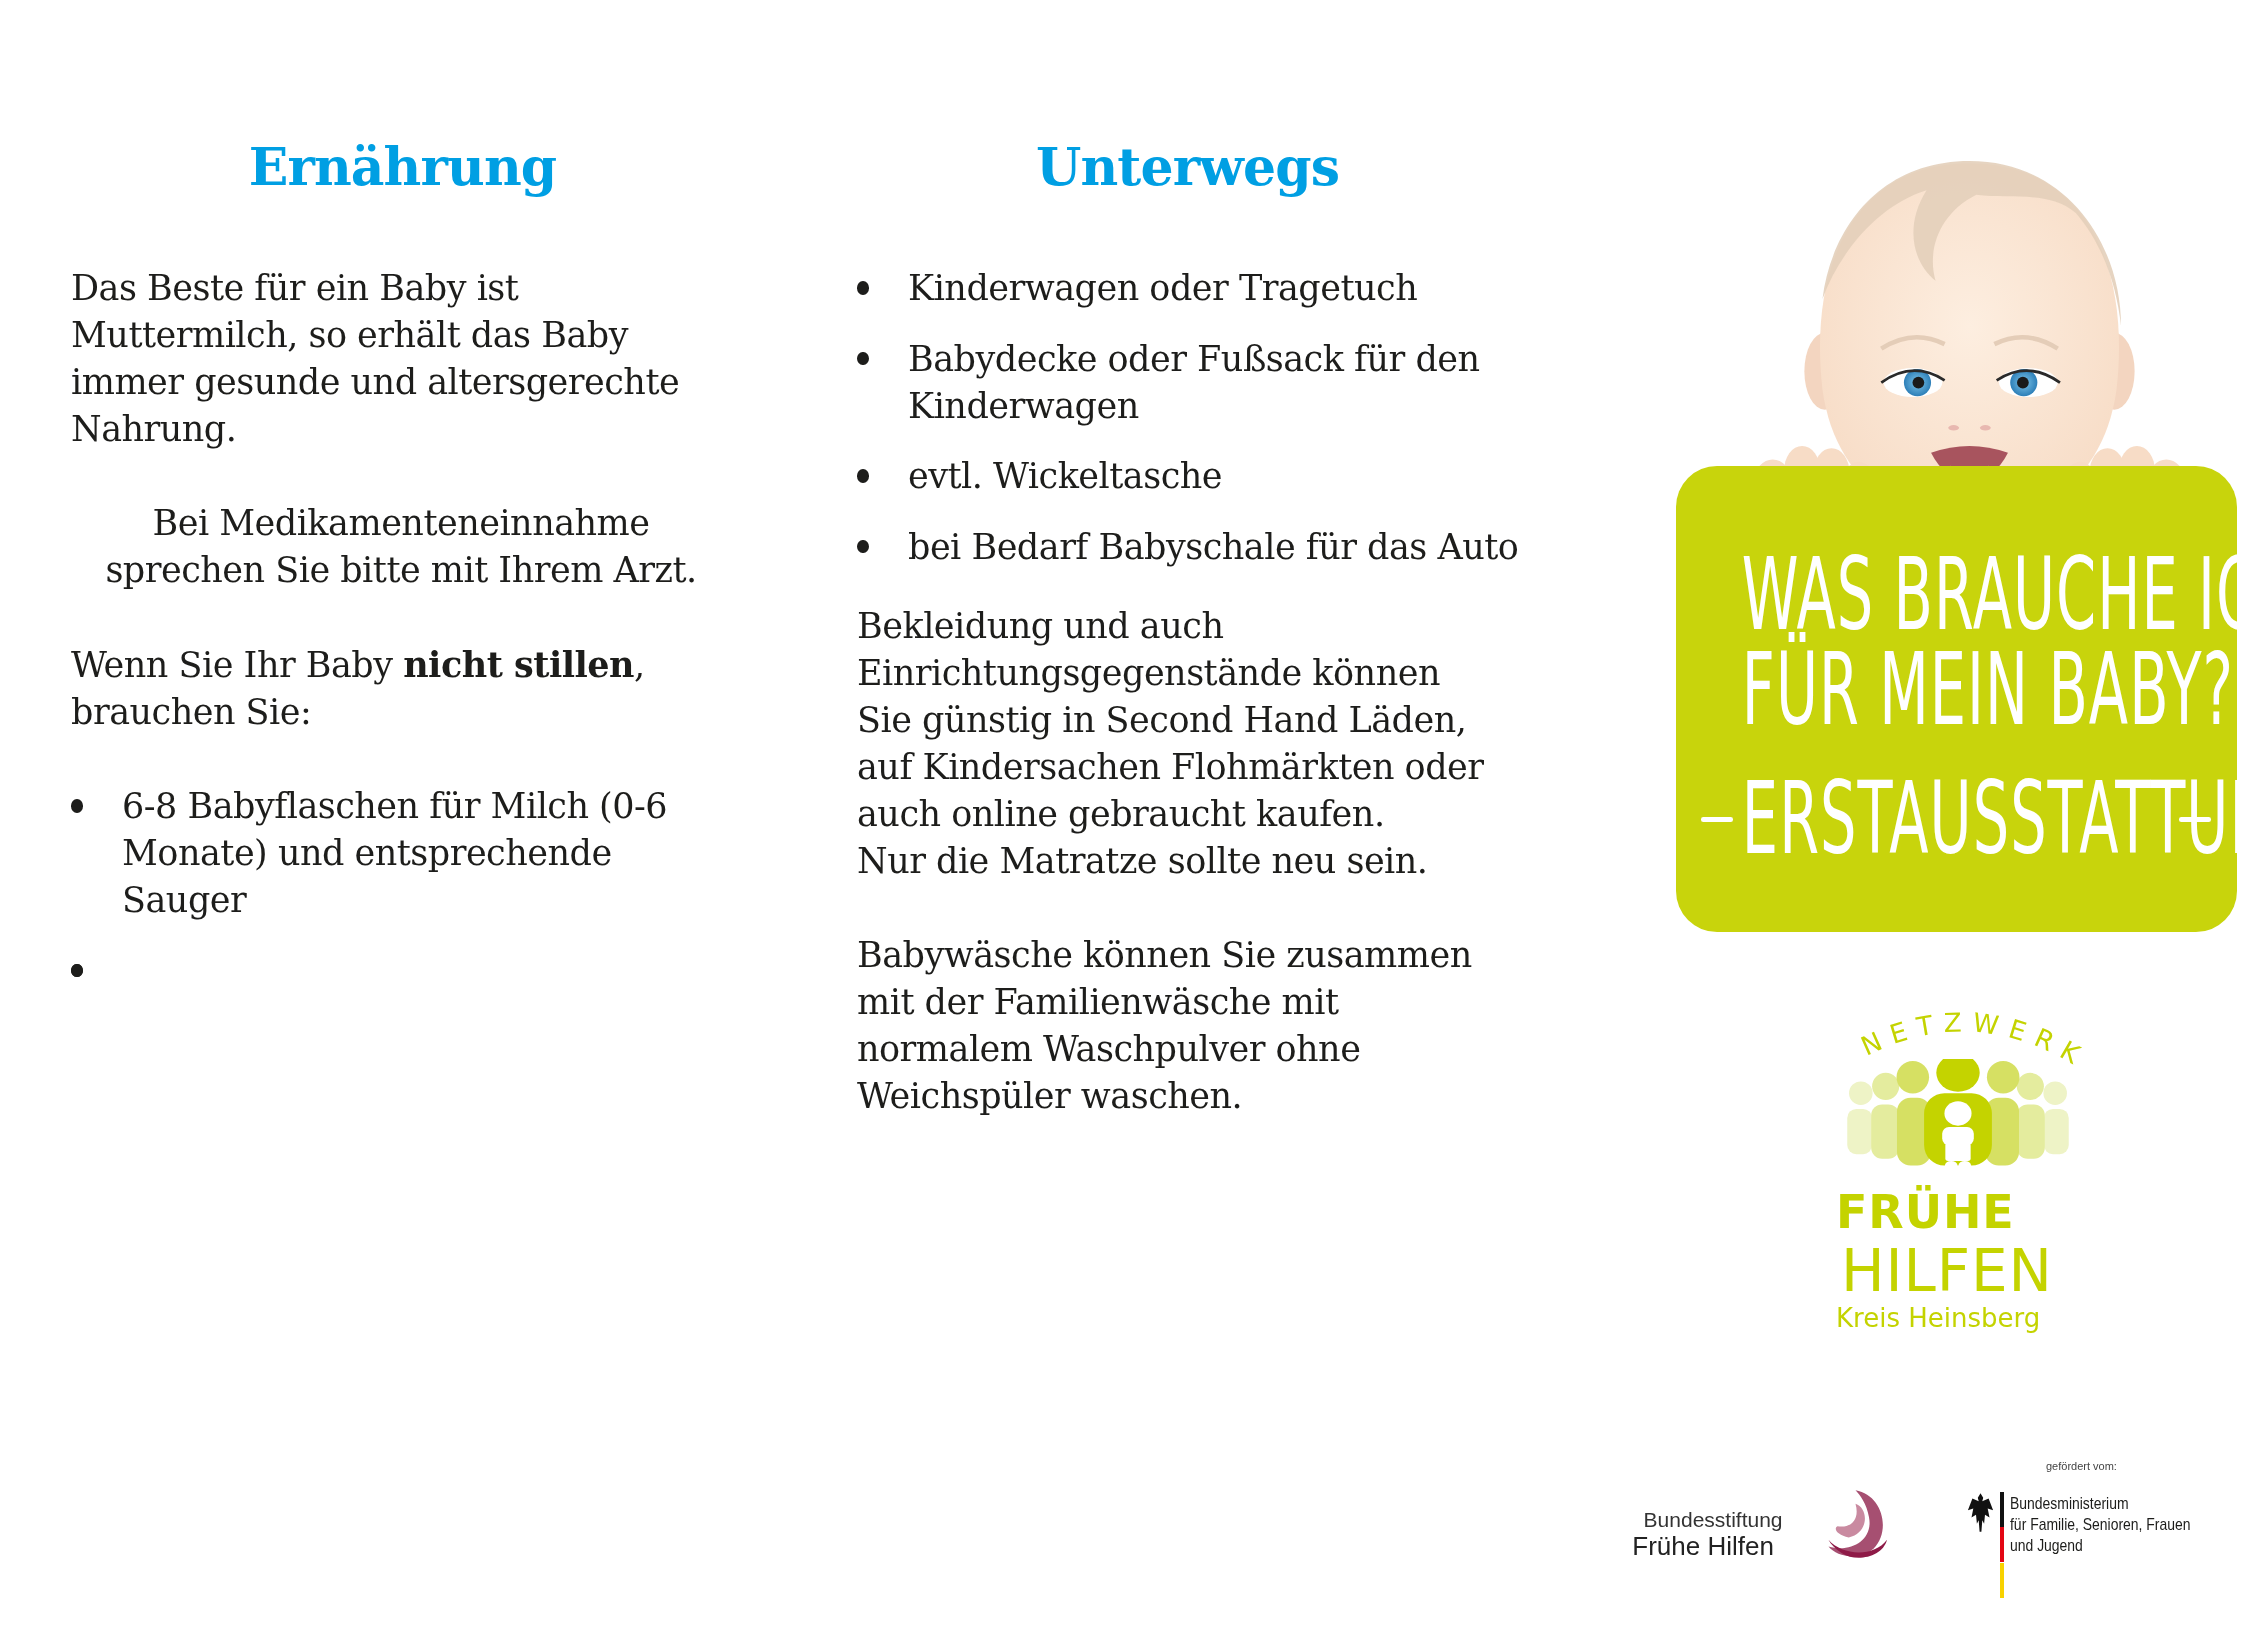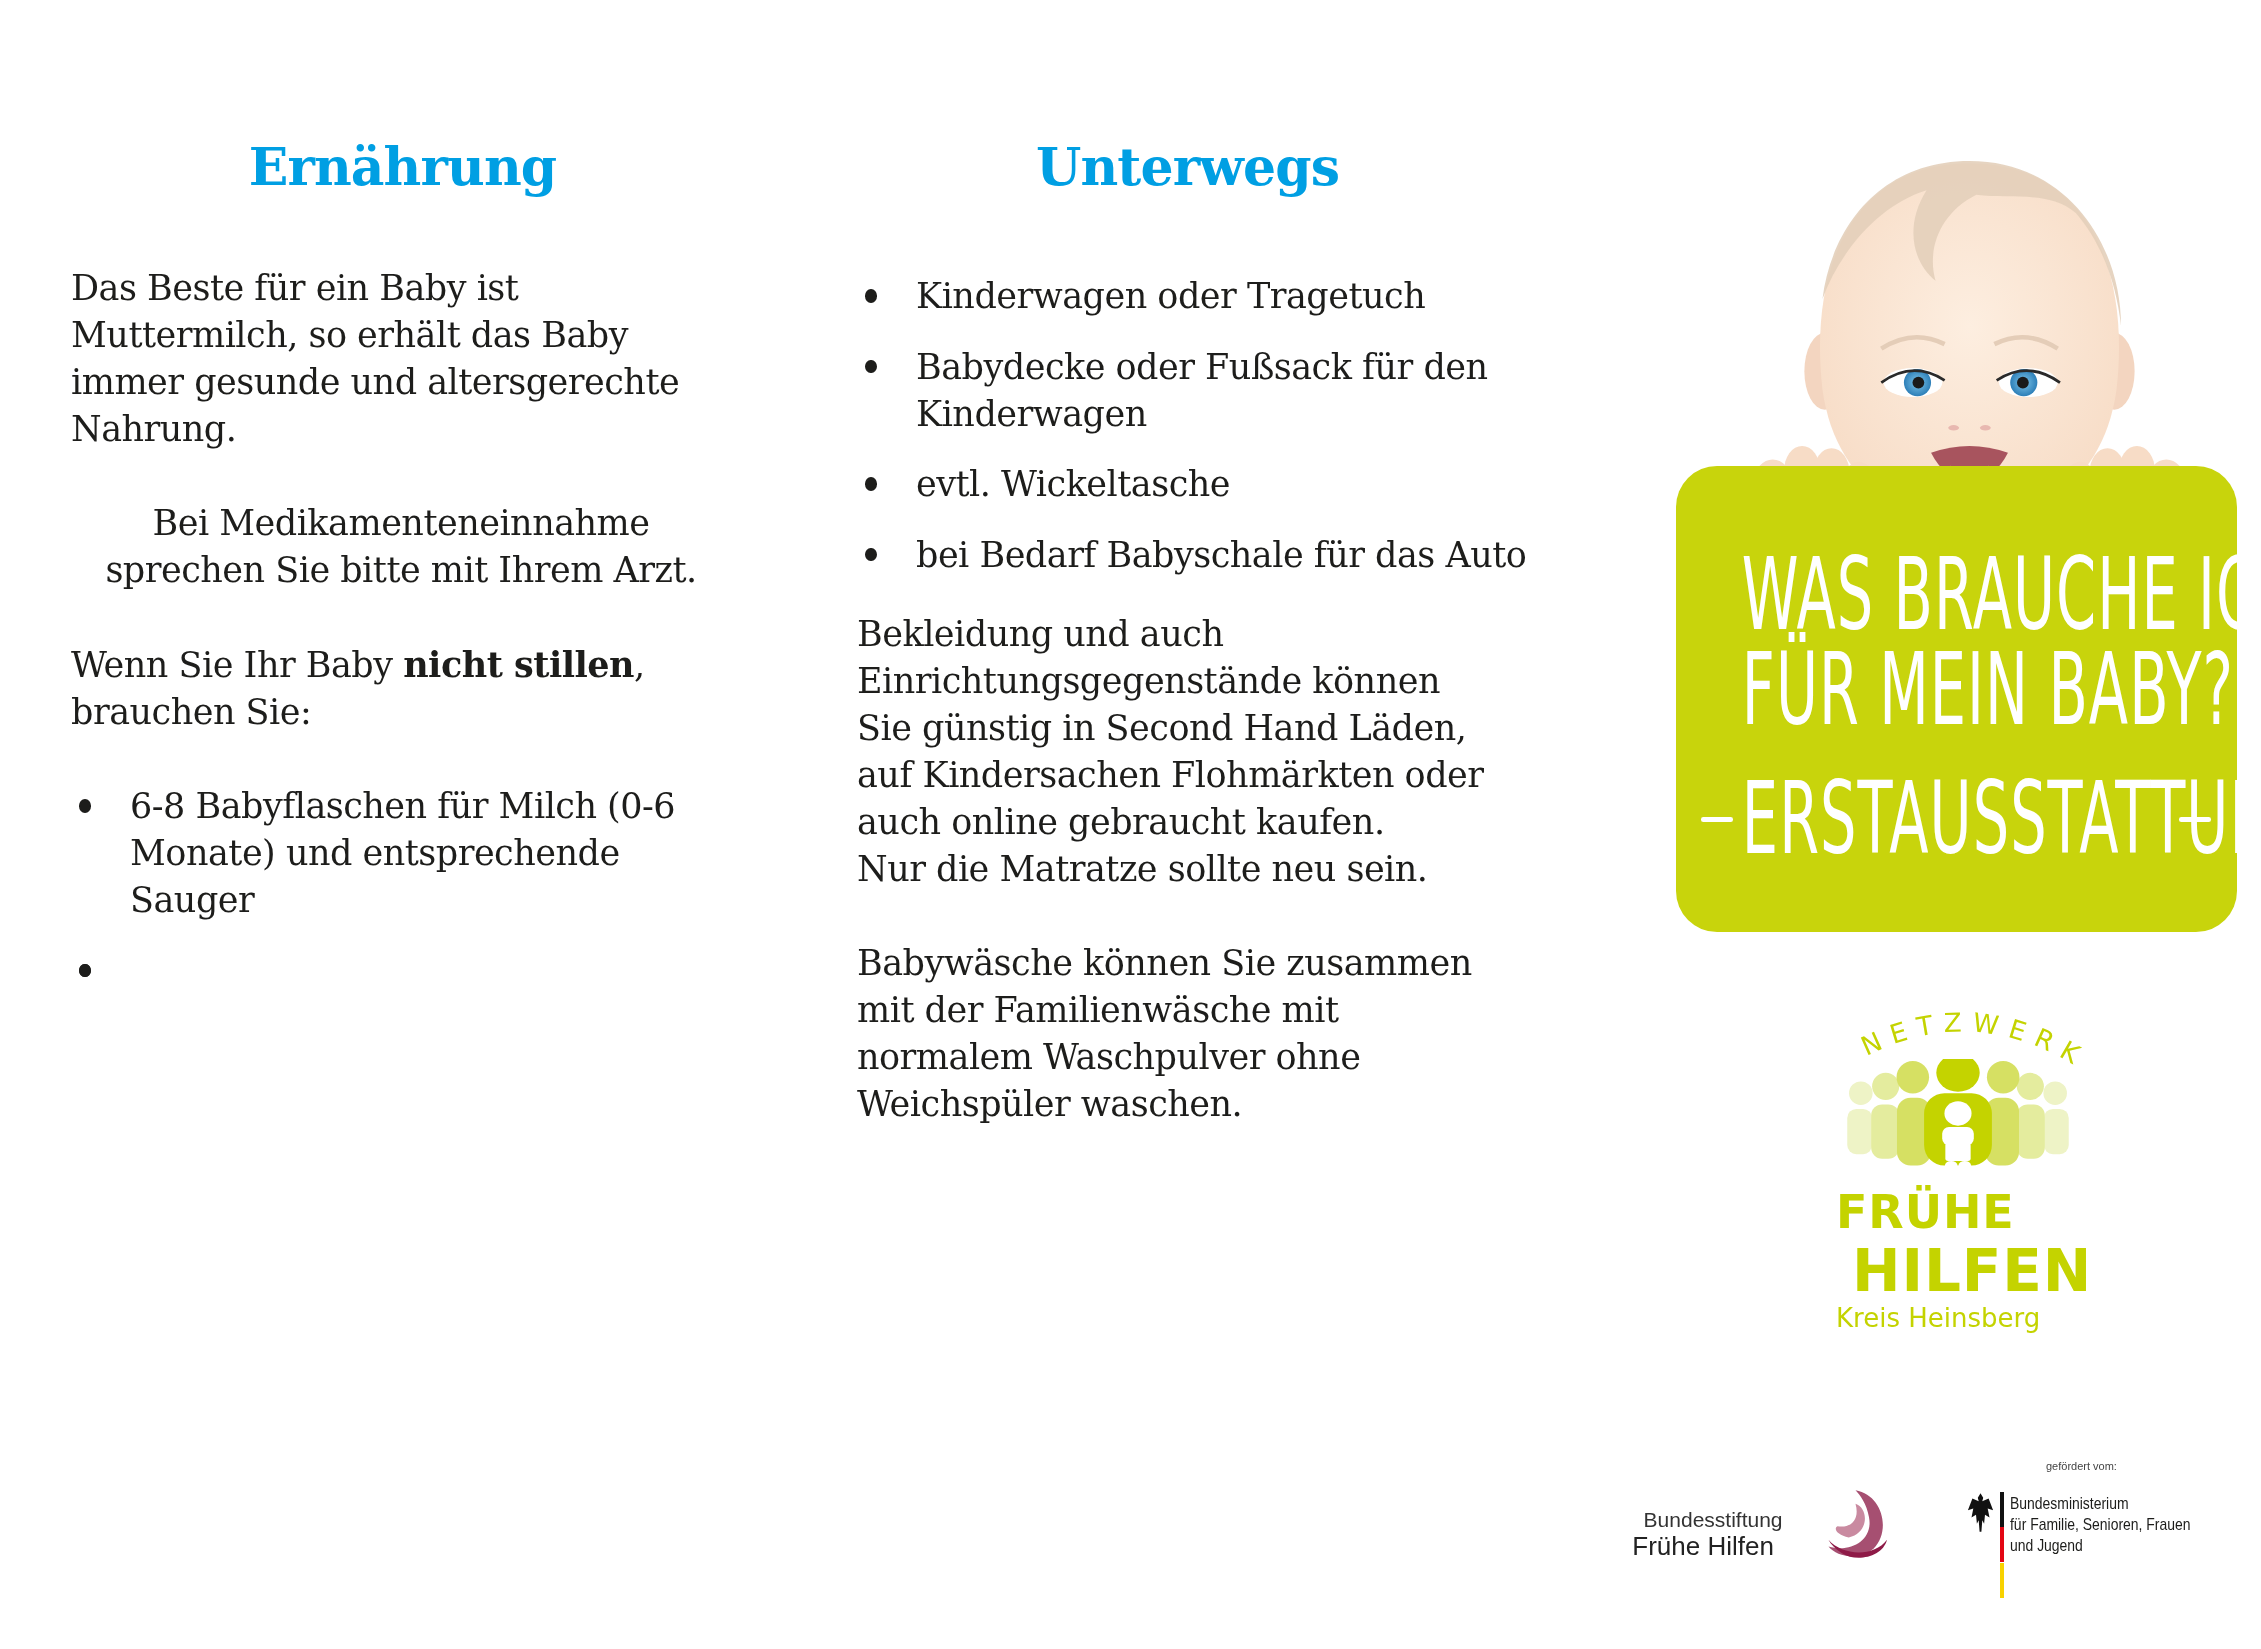--- a/index.html
+++ b/index.html
@@ -4,21 +4,21 @@
 <style>
   html, body { margin: 0; padding: 0; background: #ffffff; }
   body { width: 2332px; height: 1649px; position: relative; overflow: hidden;
          font-family: "DejaVu Serif", "Liberation Serif", serif; color: #1d1d1b; }
   .abs { position: absolute; }
   .heading { font-family: "DejaVu Serif", serif; font-weight: bold; color: #009fe3;
              font-size: 52px; letter-spacing: -0.9px; text-align: center; margin: 0; }
   .body-text { font-size: 35px; line-height: 47px; letter-spacing: -0.5px; margin: 0; }
   .body-text b { font-weight: bold; }
   .para { margin: 0 0 47px 0; }
-  ul.bullets { list-style: none; margin: 8px; padding: 0; }
+  ul.bullets { list-style: none; margin: 0; padding: 0; }
   ul.bullets li { position: relative; padding-left: 51px; margin-bottom: 23.5px; }
   ul.bullets li .dot { position: absolute; left: 0; top: 16.3px; width: 11.8px; height: 13.6px;
                        background: #1d1d1b; border-radius: 50%; }
   
   .green-card { background: #c8d40c; border-radius: 41px; }
   .card-title { font-family: "DejaVu Sans", sans-serif; color: #ffffff; text-align: center;
                 font-weight: normal; text-transform: uppercase; letter-spacing: 1.8px;
                 transform: scaleX(0.58); transform-origin: center; white-space: nowrap; }
   .logo-green { color: #c4d300; font-family: "DejaVu Sans", sans-serif; }
   .sponsor-text { font-family: "Liberation Sans", sans-serif; color: #1d1d1b; }
@@ -157,21 +157,21 @@
 
     <g fill="#ffffff">
       <ellipse cx="250" cy="120" rx="30" ry="27"></ellipse>
       <rect x="215" y="150" width="70" height="40" rx="15"></rect>
       <rect x="222" y="185" width="56" height="40" rx="6"></rect>
       <ellipse cx="235" cy="235" rx="14" ry="10"></ellipse>
       <ellipse cx="265" cy="235" rx="14" ry="10"></ellipse>
     </g>
   </svg>
   <div class="abs logo-green" style="left:0; top:174px; width:226px; font-size:46px; font-weight:bold; line-height:59px; letter-spacing:0.9px;">FRÜHE</div>
-  <div class="abs logo-green" style="left:16px; top:233px; width:226px; font-size:58px; font-weight:bold; line-height:59px; letter-spacing:0.9px;">HILFEN</div>
+  <div class="abs logo-green" style="left:5px; top:233px; width:226px; font-size:58px; font-weight:normal; line-height:59px; letter-spacing:0.9px;">HILFEN</div>
   <div class="abs logo-green" style="left:0; top:293px; width:235px; font-size:26px; line-height:32px;">Kreis Heinsberg</div>
 </div>
 
 <div class="abs sponsor-text" style="left:2046px; top:1460px; font-size:11px; color:#444;">gefördert vom:</div>
 
 <div class="abs" style="left:1630px; top:1490px; width:289px; height:72px;">
   <div class="abs sponsor-text" style="left:13.6px; top:18px; font-size:21px; color:#333;">Bundesstiftung</div>
   <div class="abs sponsor-text" style="left:2.3px; top:41px; font-size:26px; color:#222;">Frühe Hilfen</div>
   <svg class="abs" style="left:194px; top:0;" width="63" height="68" viewBox="0 0 140 150">
     <path d="M70 0 C130 10 150 90 110 130 C80 155 30 150 10 125 C60 140 110 110 100 60 C95 30 80 10 70 0 Z" fill="#a64f71"></path>

